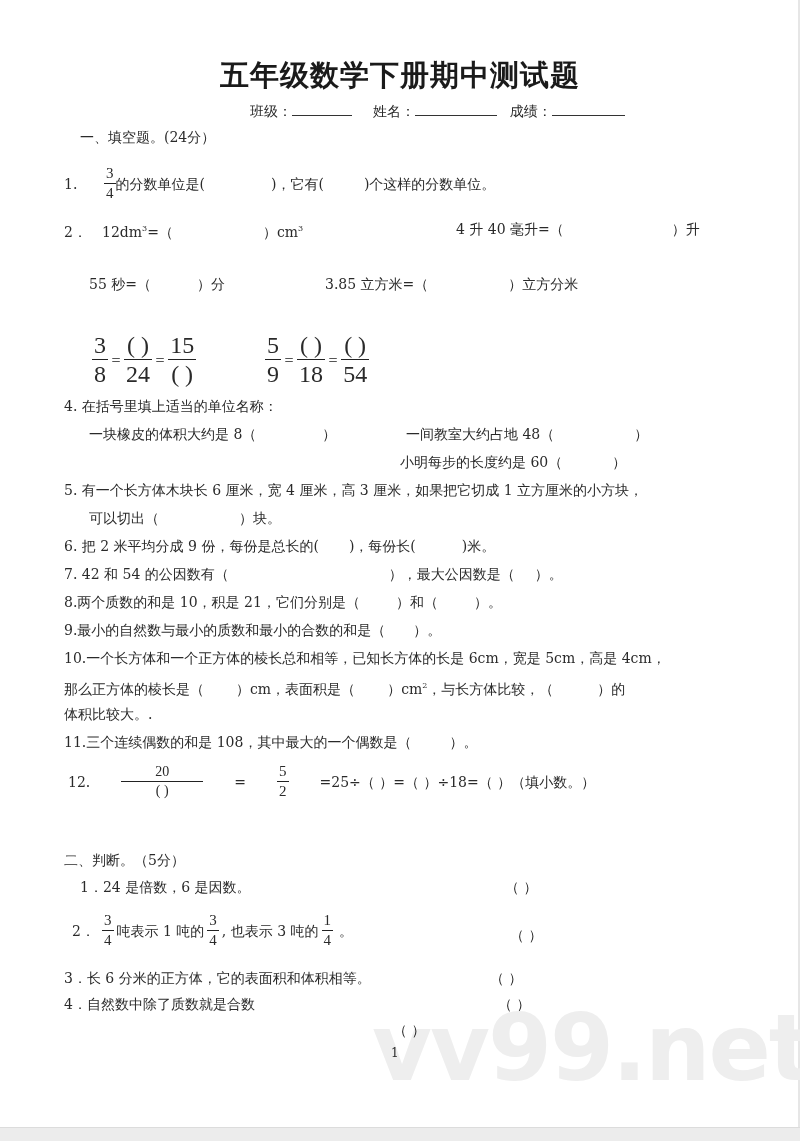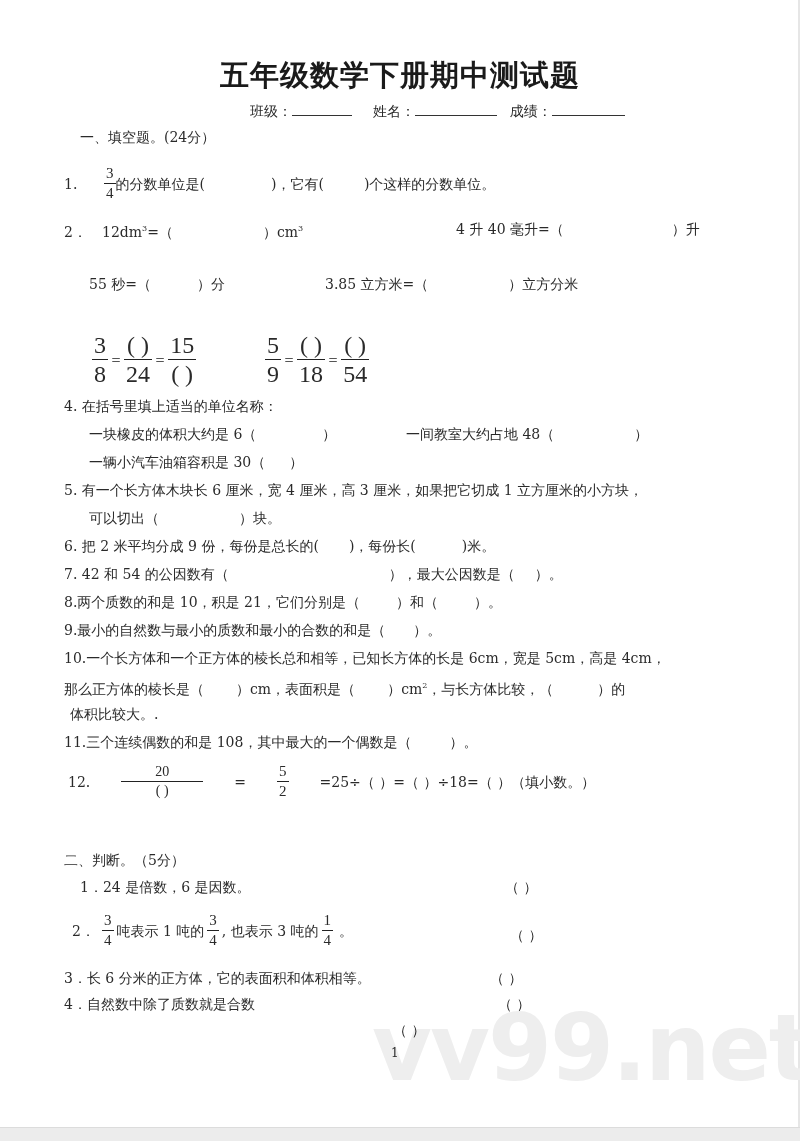--- a/index.html
+++ b/index.html
@@ -102,38 +102,38 @@
       </span>
     <span class="eq">=</span>
     <span class="frac lg">
         <span class="num">( )</span>
         <span class="bar"></span>
         <span class="den">54</span>
       </span>
   </div>
 
   <div class="abs t" style="left:64px; top:396px;">4. 在括号里填上适当的单位名称：</div>
-  <div class="abs t" style="left:89px; top:424px;"><span>一块橡皮的体积大约是 6（</span><span style="display:inline-block;width:66px;"></span><span>）</span></div>
+  <div class="abs t" style="left:89px; top:424px;"><span>一块橡皮的体积大约是 8（</span><span style="display:inline-block;width:66px;"></span><span>）</span></div>
   <div class="abs t" style="left:406px; top:424px;"><span>一间教室大约占地 48（</span><span style="display:inline-block;width:80px;"></span><span>）</span></div>
-  <div class="abs t" style="left:89px; top:452px;"><span>一辆小汽车油箱容积是 30（</span><span style="display:inline-block;width:24px;"></span><span>）</span></div>
+  <div class="abs t" style="left:400px; top:452px;"><span>小明每步的长度约是 60（</span><span style="display:inline-block;width:50px;"></span><span>）</span></div>
 
   <div class="abs t" style="left:64px; top:480px;">5. 有一个长方体木块长 6 厘米，宽 4 厘米，高 3 厘米，如果把它切成 1 立方厘米的小方块，</div>
   <div class="abs t" style="left:89px; top:508px;"><span>可以切出（</span><span style="display:inline-block;width:80px;"></span><span>）块。</span></div>
 
   <div class="abs t" style="left:64px; top:536px;"><span>6. 把 2 米平均分成 9 份，每份是总长的(</span><span style="display:inline-block;width:30px;"></span><span>)，每份长(</span><span style="display:inline-block;width:46px;"></span><span>)米。</span></div>
 
   <div class="abs t" style="left:64px; top:564px;"><span>7. 42 和 54 的公因数有（</span><span style="display:inline-block;width:160px;"></span><span>），最大公因数是（</span><span style="display:inline-block;width:20px;"></span><span>）。</span></div>
 
   <div class="abs t" style="left:64px; top:592px;"><span>8.两个质数的和是 10，积是 21，它们分别是（</span><span style="display:inline-block;width:36px;"></span><span>）和（</span><span style="display:inline-block;width:36px;"></span><span>）。</span></div>
 
   <div class="abs t" style="left:64px; top:620px;"><span>9.最小的自然数与最小的质数和最小的合数的和是（</span><span style="display:inline-block;width:28px;"></span><span>）。</span></div>
 
   <div class="abs t" style="left:64px; top:648px;">10.一个长方体和一个正方体的棱长总和相等，已知长方体的长是 6cm，宽是 5cm，高是 4cm，</div>
   <div class="abs t" style="left:64px; top:676px;"><span>那么正方体的棱长是（</span><span style="display:inline-block;width:32px;"></span><span>）cm，表面积是（</span><span style="display:inline-block;width:32px;"></span><span>）cm</span><span class="sup">2</span><span>，与长方体比较，（</span><span style="display:inline-block;width:44px;"></span><span>）的</span></div>
-  <div class="abs t" style="left:64px; top:704px;margin-left:6px;">体积比较大。.</div>
+  <div class="abs t" style="left:64px; top:704px;">体积比较大。.</div>
 
   <div class="abs t" style="left:64px; top:732px;"><span>11.三个连续偶数的和是 108，其中最大的一个偶数是（</span><span style="display:inline-block;width:38px;"></span><span>）。</span></div>
 
   <div class="abs t" style="left:68px; top:764px; display:flex; align-items:center;gap:31px;">
     <span>12.</span>
     <span class="frac" style="font-size:14px;">
         <span class="num">20</span>
         <span class="bar" style="width:82px;"></span>
         <span class="den">(          )</span>
       </span>

